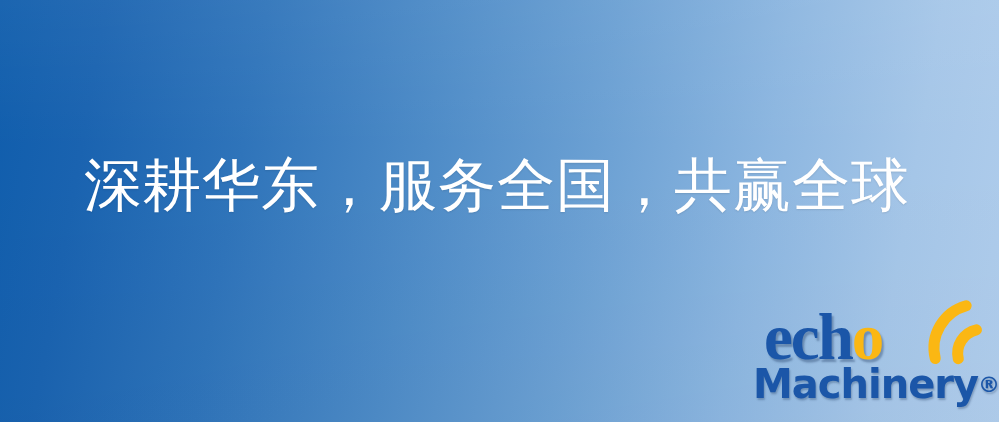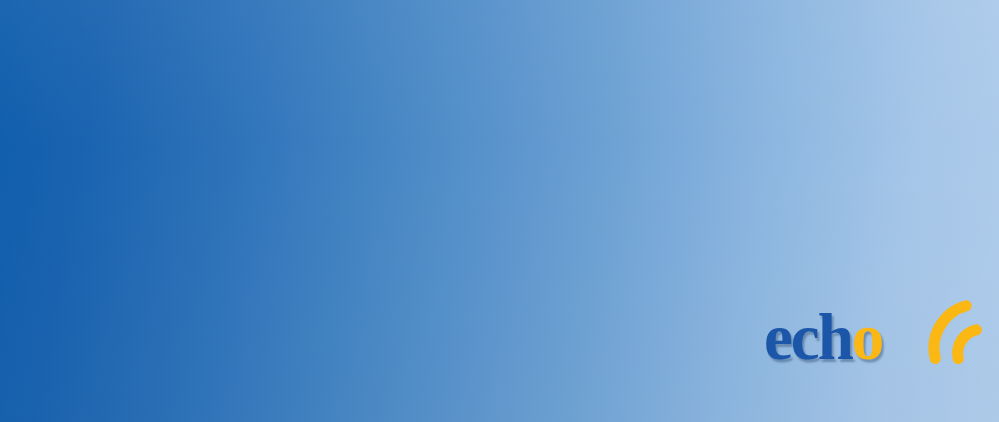--- a/index.html
+++ b/index.html
@@ -112,31 +112,35 @@
     font-size: 22px;
     vertical-align: 6px;
     letter-spacing: 0;
   }
 </style>
 </head>
 <body>
 
 <div class="banner">
 
+  <div class="headline">深耕华东，服务全国，共赢全球</div>
 
 
   <div class="logo">
 
     <div class="logo-wordmark">
       <span>ech</span><span class="echo-o">o</span>
     </div>
 
     <svg class="logo-arcs" viewBox="0 0 86 74">
       <g fill="none" stroke="#fbb713" stroke-width="11" stroke-linecap="round">
         <path d="M 20 62 A 44 44 0 0 1 58 14" transform="rotate(-8 40 40)"></path>
         <path d="M 44 64 A 24 24 0 0 1 66 38" transform="rotate(-8 50 48)"></path>
       </g>
     </svg>
 
+    <div class="logo-sub">
+      <span>Machinery</span><span class="reg">®</span>
+    </div>
 
   </div>
 
 </div>
 
 </body></html>

